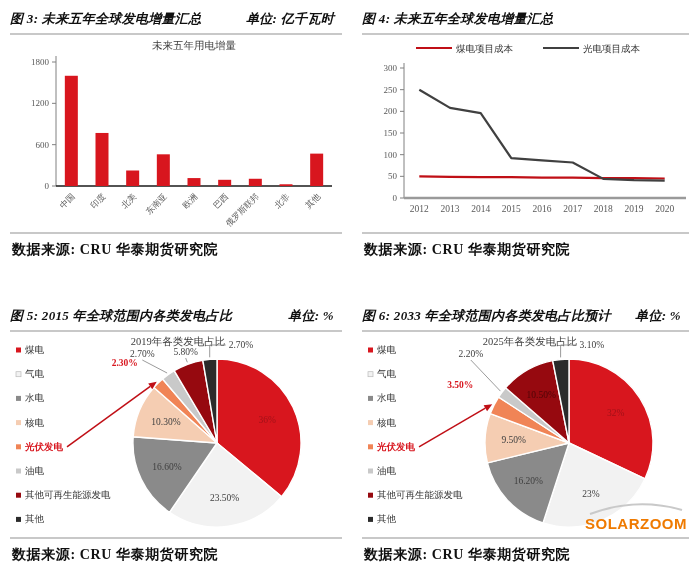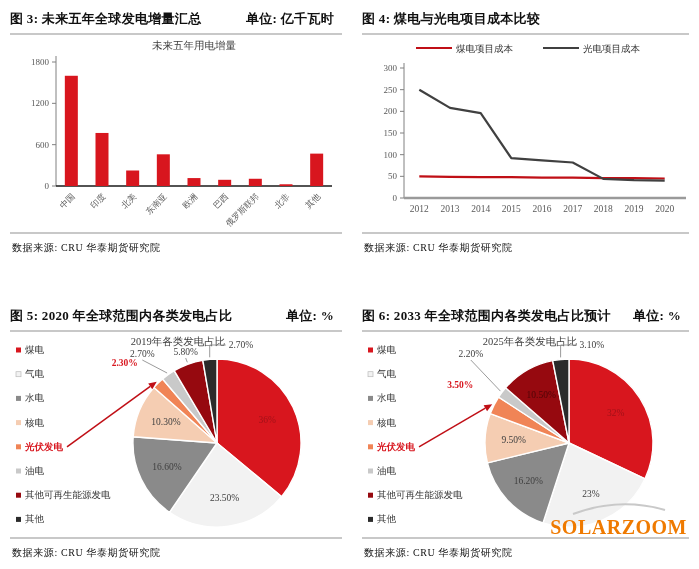--- a/index.html
+++ b/index.html
@@ -4,31 +4,31 @@
 <style>
   * { margin:0; padding:0; box-sizing:border-box; }
   html,body { background:#fff; }
   body { width:699px; height:569px; overflow:hidden; }
   .page { position:relative; width:699px; height:569px; background:#fff;
           font-family:"Liberation Serif", serif; }
   .grid { display:grid; grid-template-columns:352px 347px; grid-template-rows:285px 284px; }
   .panel { padding:10px 10px 0 10px; overflow:hidden; }
   .panel.bottom { padding-top:22px; }
   .panel-header { display:flex; align-items:center; font-weight:bold; font-size:13px;
-                  color:#101010; letter-spacing:0.3px; white-space:nowrap; }
+                  color:#101010; letter-spacing:0.3px; white-space:nowrap;font-style:italic; }
   .fig-unit { margin-left:auto; padding-right:8px; }
   .rule { height:2px; background:#C8C8C8; margin-top:5px; }
   .rule.after { margin-top:2px; }
   svg.chart { display:block; margin:1px auto 0 auto; }
   svg text { font-family:"Liberation Serif", serif; }
-  .source { font-size:10px; color:#101010; padding:7px 0 0 2px; letter-spacing:0.6px; }
+  .source { font-size:14px; color:#101010; padding:7px 0 0 2px; letter-spacing:0.6px;font-weight:bold; }
   .watermark { position:absolute; right:12px; top:501px; display:flex; flex-direction:column;
                align-items:center; z-index:3; }
   .wm-swoosh { display:block; }
-  .wm-text { font-family:Liberation Serif, serif; font-weight:bold; font-size:20px;
+  .wm-text { font-family:Liberation Sans, sans-serif; font-weight:bold; font-size:15px;
              letter-spacing:0.5px; line-height:1.1; }
 </style>
 </head>
 <body>
 
 <div class="page">
   <div class="grid">
 
     <section class="panel">
       <div class="panel-header">
@@ -66,21 +66,21 @@
           <text x="280" y="161" text-anchor="end" font-size="8.5" fill="#595959" transform="rotate(-45 280 161)">北非</text>
           <rect x="300.1666666666667" y="117.62222222222222" width="13" height="32.37777777777778" fill="#D8161E"></rect>
           <text x="310.6666666666667" y="161" text-anchor="end" font-size="8.5" fill="#595959" transform="rotate(-45 310.6666666666667 161)">其他</text>
         </svg>
       <div class="rule after"></div>
       <div class="source">数据来源: CRU 华泰期货研究院</div>
     </section>
 
     <section class="panel">
       <div class="panel-header">
-        <span class="fig-title">图 4: 煤电与光电项目成本比较</span>
+        <span class="fig-title">图 4: 未来五年全球发电增量汇总</span>
       </div>
       <div class="rule"></div>
       <svg class="chart" width="332" height="194" viewBox="0 0 332 194">
           <line x1="54" y1="12" x2="90" y2="12" stroke="#C00F16" stroke-width="2.2"></line>
           <text x="94" y="15.5" font-size="9.5" fill="#333">煤电项目成本</text>
           <line x1="181" y1="12" x2="217" y2="12" stroke="#404040" stroke-width="2.2"></line>
           <text x="221" y="15.5" font-size="9.5" fill="#333">光电项目成本</text>
           <line x1="38" y1="162" x2="42" y2="162" stroke="#808080" stroke-width="1"></line>
           <text x="35" y="165" text-anchor="end" font-size="9" fill="#595959">0</text>
           <line x1="38" y1="140.33333333333334" x2="42" y2="140.33333333333334" stroke="#808080" stroke-width="1"></line>
@@ -108,21 +108,21 @@
           <text x="302.6666666666667" y="176" text-anchor="middle" font-size="9.5" fill="#595959">2020</text>
           <polyline points="57.3,140.3 88.0,140.8 118.7,141.2 149.3,141.2 180.0,141.6 210.7,141.6 241.3,142.1 272.0,142.1 302.7,142.5" fill="none" stroke="#C00F16" stroke-width="2.2" stroke-linejoin="round"></polyline>
           <polyline points="57.3,53.7 88.0,71.9 118.7,77.1 149.3,122.1 180.0,124.3 210.7,126.5 241.3,142.9 272.0,144.2 302.7,144.7" fill="none" stroke="#404040" stroke-width="2.2" stroke-linejoin="round"></polyline>
         </svg>
       <div class="rule after"></div>
       <div class="source">数据来源: CRU 华泰期货研究院</div>
     </section>
 
     <section class="panel bottom">
       <div class="panel-header">
-        <span class="fig-title">图 5: 2020 年全球范围内各类发电占比</span>
+        <span class="fig-title">图 5: 2015 年全球范围内各类发电占比</span>
         <span class="fig-unit">单位: %</span>
       </div>
       <div class="rule"></div>
       <svg class="chart" width="340" height="202" viewBox="0 0 340 202">
           <text x="168" y="12" text-anchor="middle" font-size="10.5" fill="#3d3d3d">2019年各类发电占比</text>
           <rect x="6" y="14.5" width="5" height="5" fill="#D8161E" stroke="none" stroke-width="0.7"></rect>
           <text x="15" y="20" font-size="9.5" fill="#333" font-weight="normal">煤电</text>
           <rect x="6" y="38.7" width="5" height="5" fill="#F2F2F2" stroke="#BBBBBB" stroke-width="0.7"></rect>
           <text x="15" y="44.2" font-size="9.5" fill="#333" font-weight="normal">气电</text>
           <rect x="6" y="62.900000000000006" width="5" height="5" fill="#8A8A8A" stroke="none" stroke-width="0.7"></rect>

